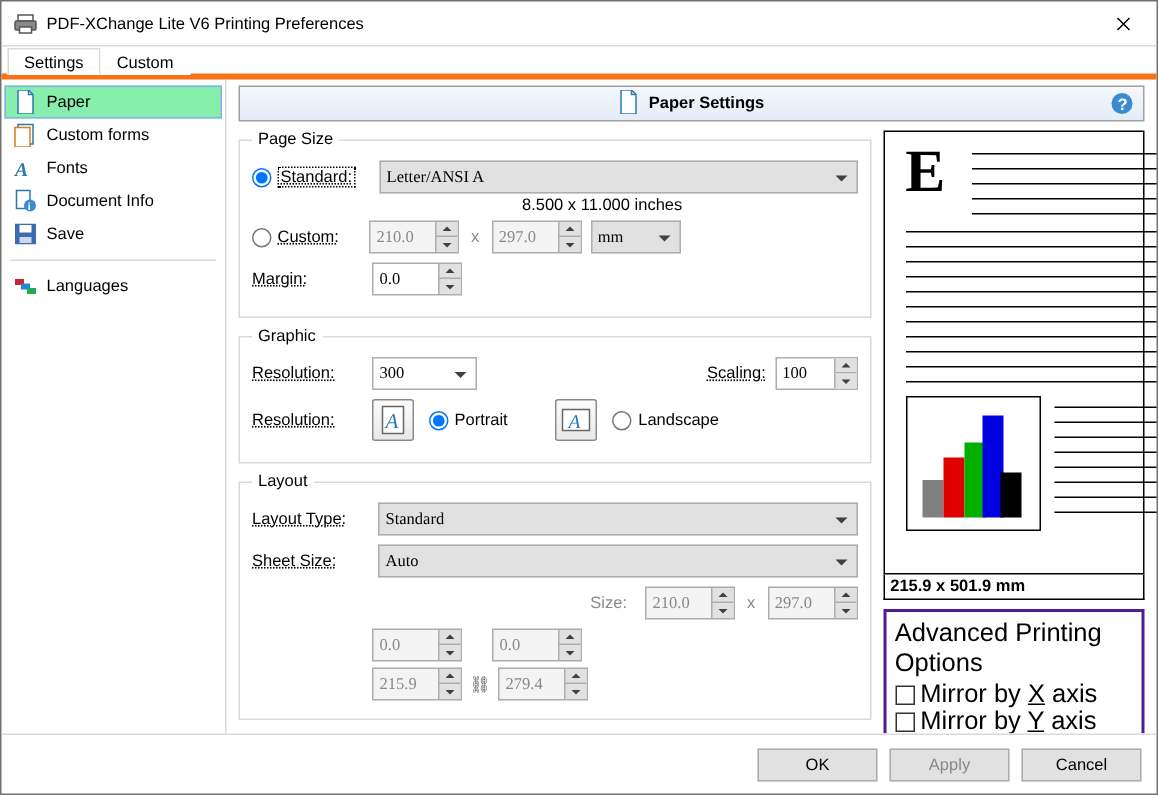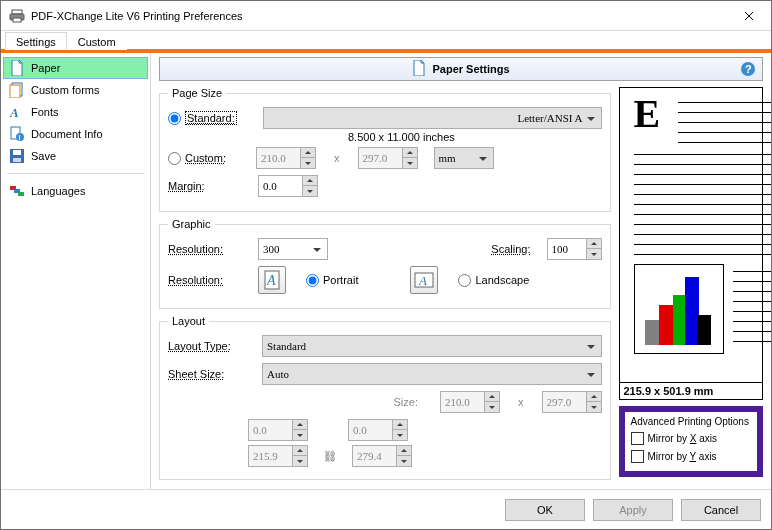--- a/index.html
+++ b/index.html
@@ -19,21 +19,21 @@
   .side-icon { width:16px; height:16px; display:flex; align-items:center; justify-content:center; }
   .side-divider { border-top:1px solid #d9d9d9; margin:6px 4px; }
   .content { flex:1; padding:0 8px 4px 8px; overflow:hidden; }
   .pane-header { display:flex; align-items:center; justify-content:center; background:linear-gradient(#f5f8fc,#e4ecf7); border:1px solid #a0a0a0; height:24px; margin:4px 0 6px; position:relative; font-weight:bold; gap:6px; }
   .help-icon { position:absolute; right:6px; top:3px; width:16px; height:16px; }
   .columns { display:flex; gap:8px; }
   .leftcol { flex:1; }
   .rightcol { width:230px; }
   fieldset { border:1px solid #d9d9d9; margin:0 0 6px 0; padding:8px 8px 8px 8px; }
   legend { padding:0 4px; color:#000; }
-  .row { display:flex; align-items:center; margin-bottom:6px; gap:16px; }
+  .row { display:flex; align-items:center; margin-bottom:6px; gap:6px; }
   .lbl { width:74px; text-align:left; }
   .lbl-u { text-decoration:underline; text-decoration-style:dotted; }
   .combo, .spin, input.num { height:22px; border:1px solid #adadad; background:#e1e1e1; display:flex; align-items:center; padding:0 4px; font:11px "Segoe UI"; }
   .combo { padding-right:18px; position:relative; min-width:80px; }
   .combo::after { content:""; position:absolute; right:6px; top:9px; border:4px solid transparent; border-top-color:#404040; }
   .spin { width:60px; position:relative; padding-right:16px; }
   .spin.white, .combo.white { background:#fff; }
   .spin .sbtn { position:absolute; right:0; width:15px; height:50%; border-left:1px solid #adadad; display:flex; align-items:center; justify-content:center; background:#e1e1e1; }
   .spin .sbtn.up { top:0; border-bottom:1px solid #adadad; }
   .spin .sbtn.dn { bottom:0; }
@@ -47,21 +47,21 @@
   .dims { font-size:11px; color:#000; margin-left:180px; margin-top:-4px; margin-bottom:4px; }
   .orient-icon { width:28px; height:28px; border:1px solid #8a8a8a; background:linear-gradient(#fdfdfd,#e8e8e8); border-radius:2px; display:flex; align-items:center; justify-content:center; margin-right:4px; }
   .layout-grid { margin-left:80px; }
   .layout-grid .row { margin-bottom:4px; }
   .link-icon { width:16px; text-align:center; color:#555; margin:0 -2px; }
   .preview-box { border:1px solid #000; height:296px; background:#fff; padding:8px; display:flex; flex-direction:column;}
   .preview-page { flex:1; position:relative; }
   .pv-line { position:absolute; height:1px; background:#000; }
   .pv-e { position:absolute; font:bold 40px Georgia,serif; }
   .pv-chart { position:absolute; width:90px; height:90px; border:1px solid #000; }
-  .adv-box { border:6px solid #4c1d95; padding:4px 6px 6px; font-size:10px; }
+  .adv-box { border:2px solid #4c1d95; padding:4px 6px 6px; font-size:17px; }
   .adv-box .hdr { margin-bottom:2px; }
   .chk { display:flex; align-items:center; gap:4px; height:18px; }
   .chk .box { width:13px; height:13px; border:1px solid #333; background:#fff; }
   .footer { height:40px; border-top:1px solid #d9d9d9; display:flex; align-items:center; justify-content:flex-end; gap:8px; padding:0 10px; }
   .btn { min-width:80px; height:22px; border:1px solid #adadad; background:#e1e1e1; display:flex; align-items:center; justify-content:center; }
   .btn.disabled { color:#888; }
   .size-lbl { width:256px; text-align:right; color:#888; padding-right:6px;}
   .u { text-decoration:underline; }
 </style>
 </head>
@@ -168,21 +168,21 @@
       <div class="columns">
         <div class="leftcol">
 
           <fieldset>
             <legend>Page Size</legend>
             <div class="row">
               <label style="display:flex;align-items:center;gap:2px;">
                 <input type="radio" checked="" style="">
                 <span style="border:1px dotted #000;padding:0 1px;" class="lbl-u">Standard:</span>
               </label>
-              <div class="combo" style="flex:1;margin-left:10px;justify-content:flex-end;">
+              <div class="combo" style="flex:1;margin-left:10px;">
                   <span>Letter/ANSI A</span>
                 </div>
             </div>
             <div class="dims">8.500 x 11.000 inches</div>
             <div class="row">
               <label style="display:flex;align-items:center;gap:2px;width:72px;">
                 <input type="radio" style="">
                 <span class="lbl-u">Custom:</span>
               </label>
               <div class="spin disabled">

